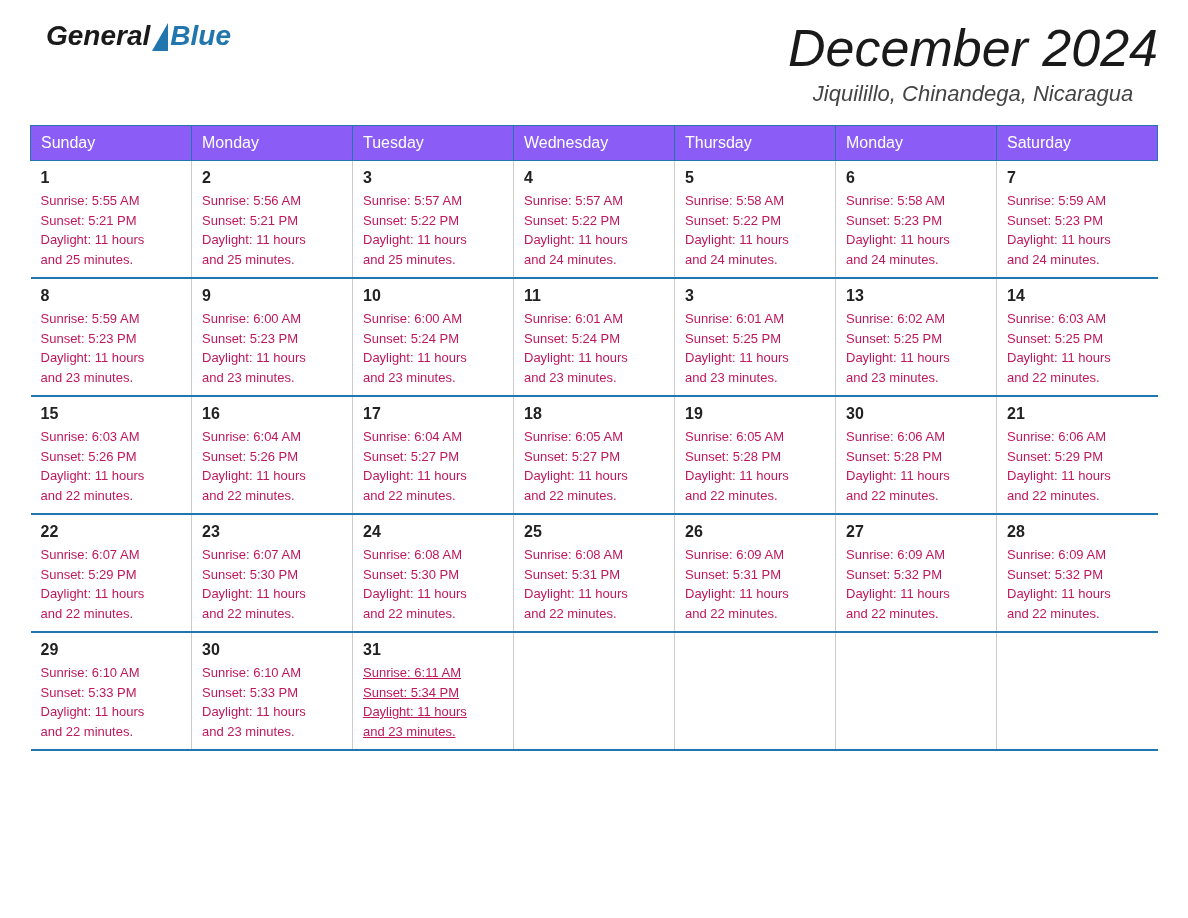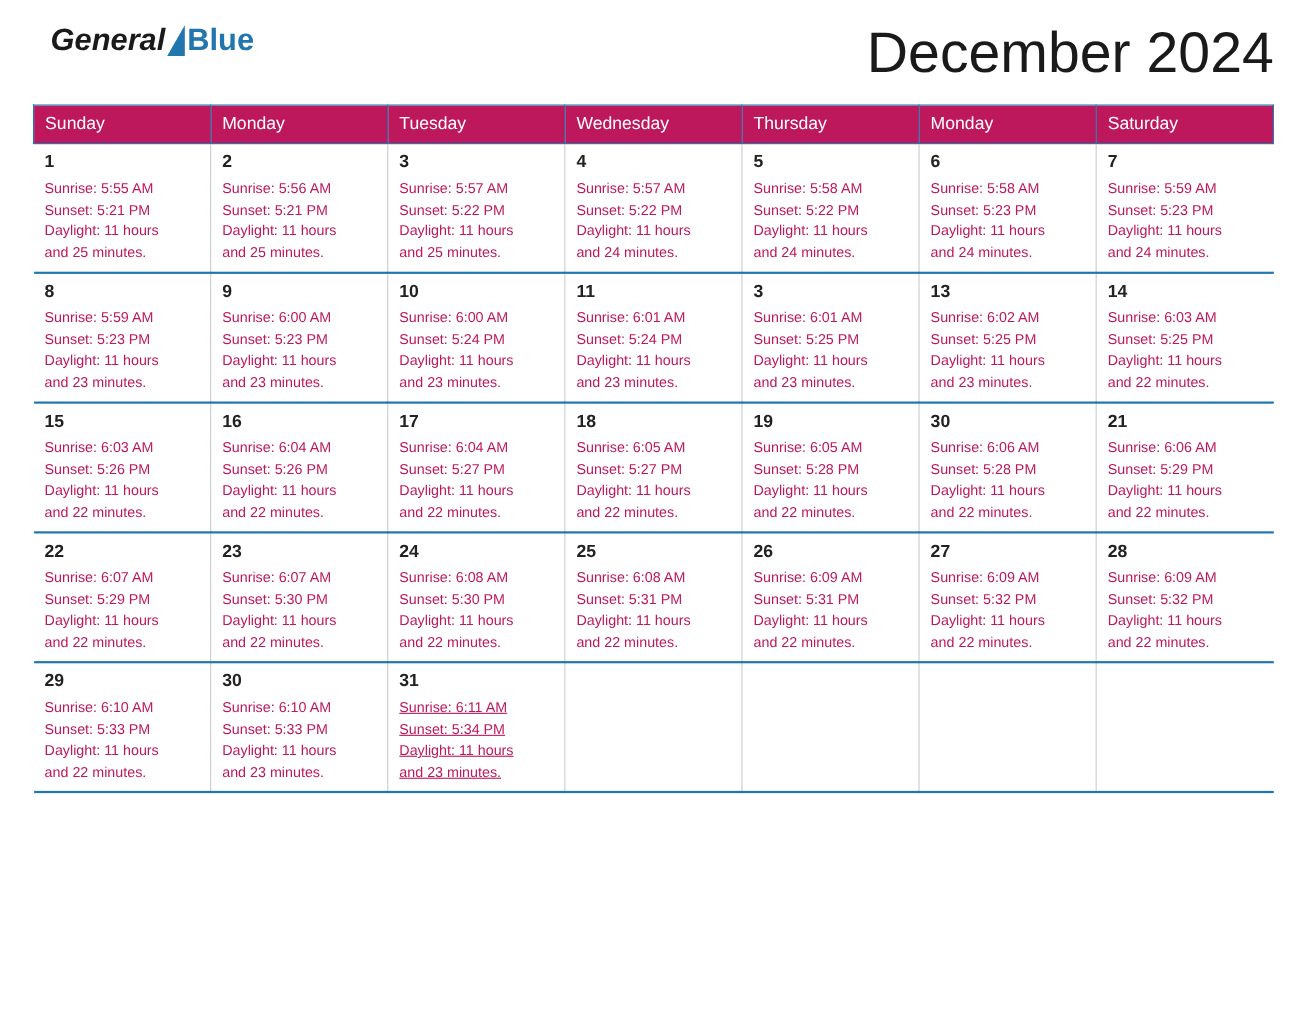--- a/index.html
+++ b/index.html
@@ -35,42 +35,44 @@
       border-right: 0px solid transparent;
       border-bottom: 28px solid #2176ae;
       margin-left: 2px;
       margin-right: 2px;
       margin-top: 2px;
     }
     .logo-blue {
       font-size: 28px;
       font-weight: bold;
       color: #2176ae;
+      font-style: italic;
     }
     .title-area {
       text-align: center;
+      font-style: italic;
     }
     .month-title {
       font-size: 52px;
       font-weight: normal;
       color: #1a1a1a;
       line-height: 1.1;
     }
     .location {
       font-size: 22px;
       color: #444;
       margin-top: 4px;
     }
     table {
       width: 100%;
       border-collapse: collapse;
       table-layout: fixed;
     }
     thead tr {
-      background-color: #be185d;
+      background-color: #8b5cf6;
     }
     thead th {
       color: #fff;
       font-size: 16px;
       font-weight: normal;
       padding: 8px 10px;
       text-align: left;
       border: 1px solid #2176ae;
     }
     tbody tr {
@@ -107,20 +109,21 @@
 <body>
 
 <div class="header">
   <div class="logo">
     <span class="logo-text-general">General</span>
     <div class="logo-triangle"></div>
     <span class="logo-blue">Blue</span>
   </div>
   <div class="title-area">
     <div class="month-title">December 2024</div>
+    <div class="location">Jiquilillo, Chinandega, Nicaragua</div>
   </div>
 </div>
 
 <table>
   <thead>
     <tr>
     <th>Sunday</th>
         <th>Monday</th>
         <th>Tuesday</th>
         <th>Wednesday</th>

